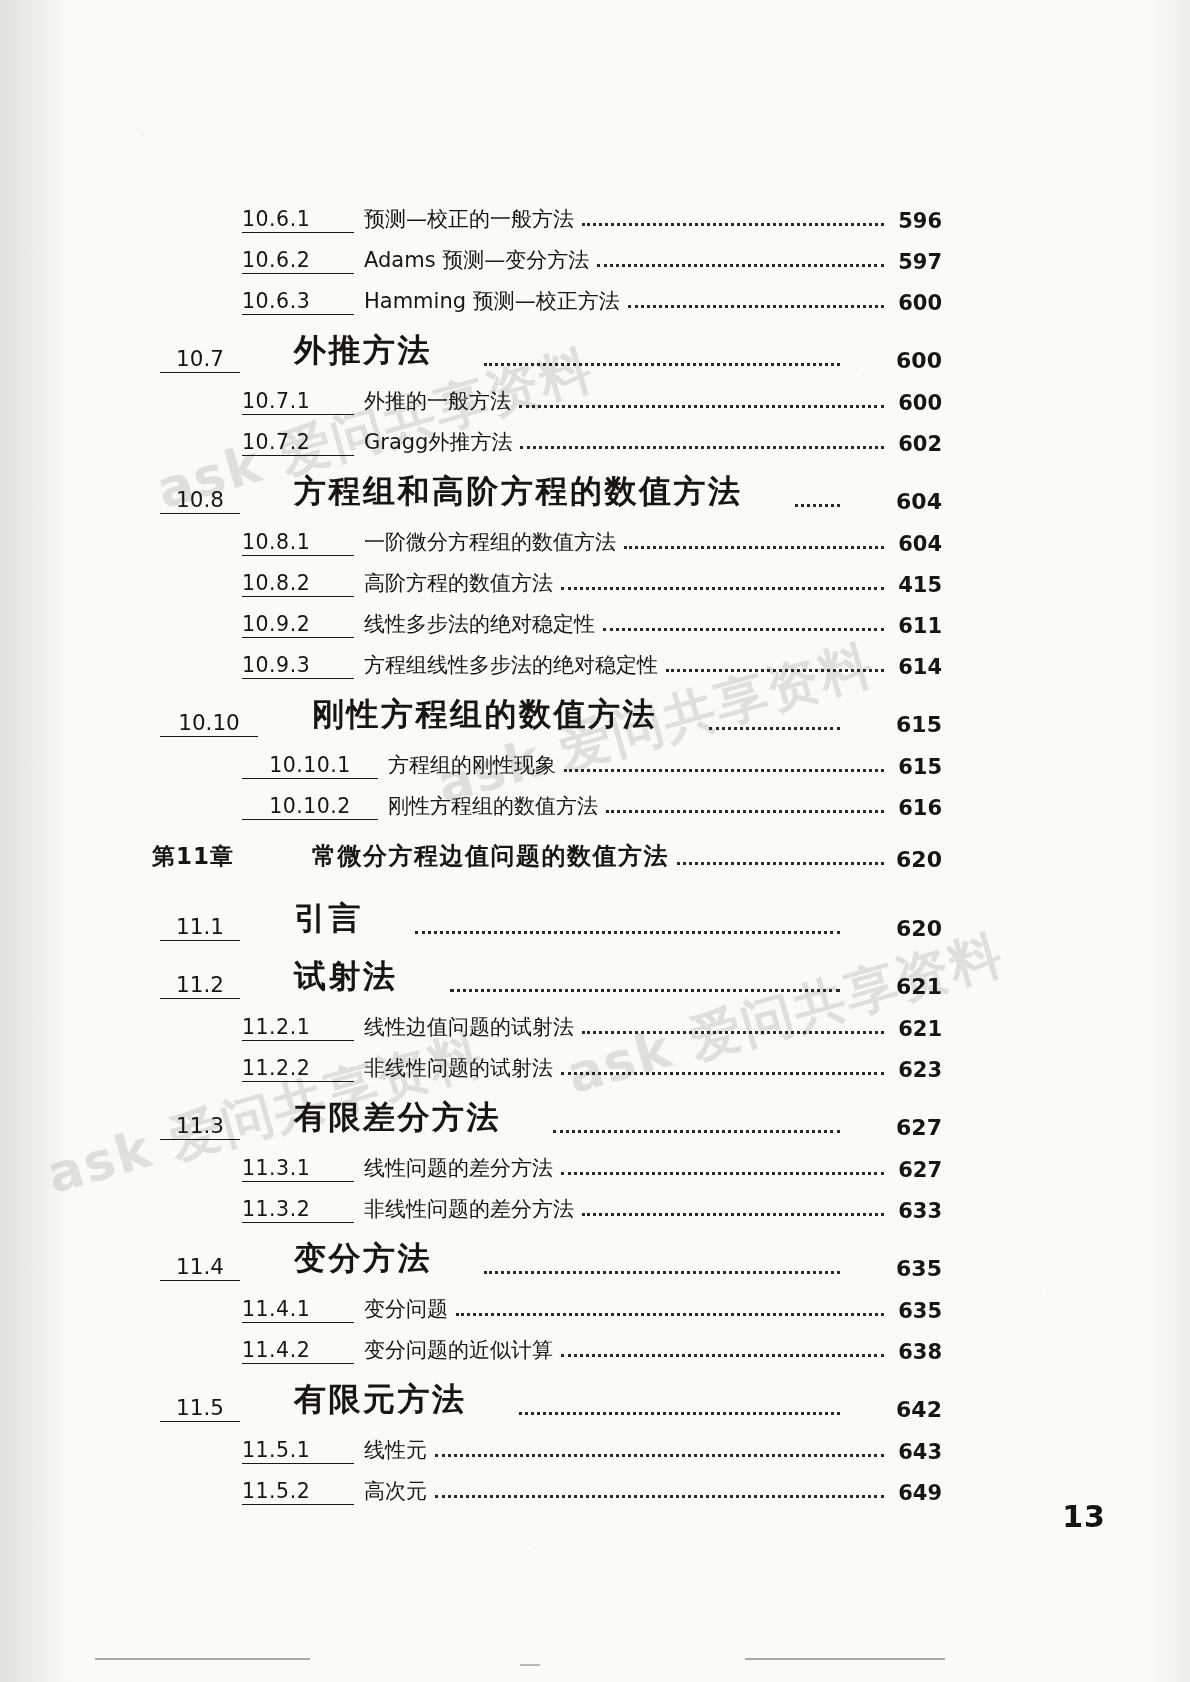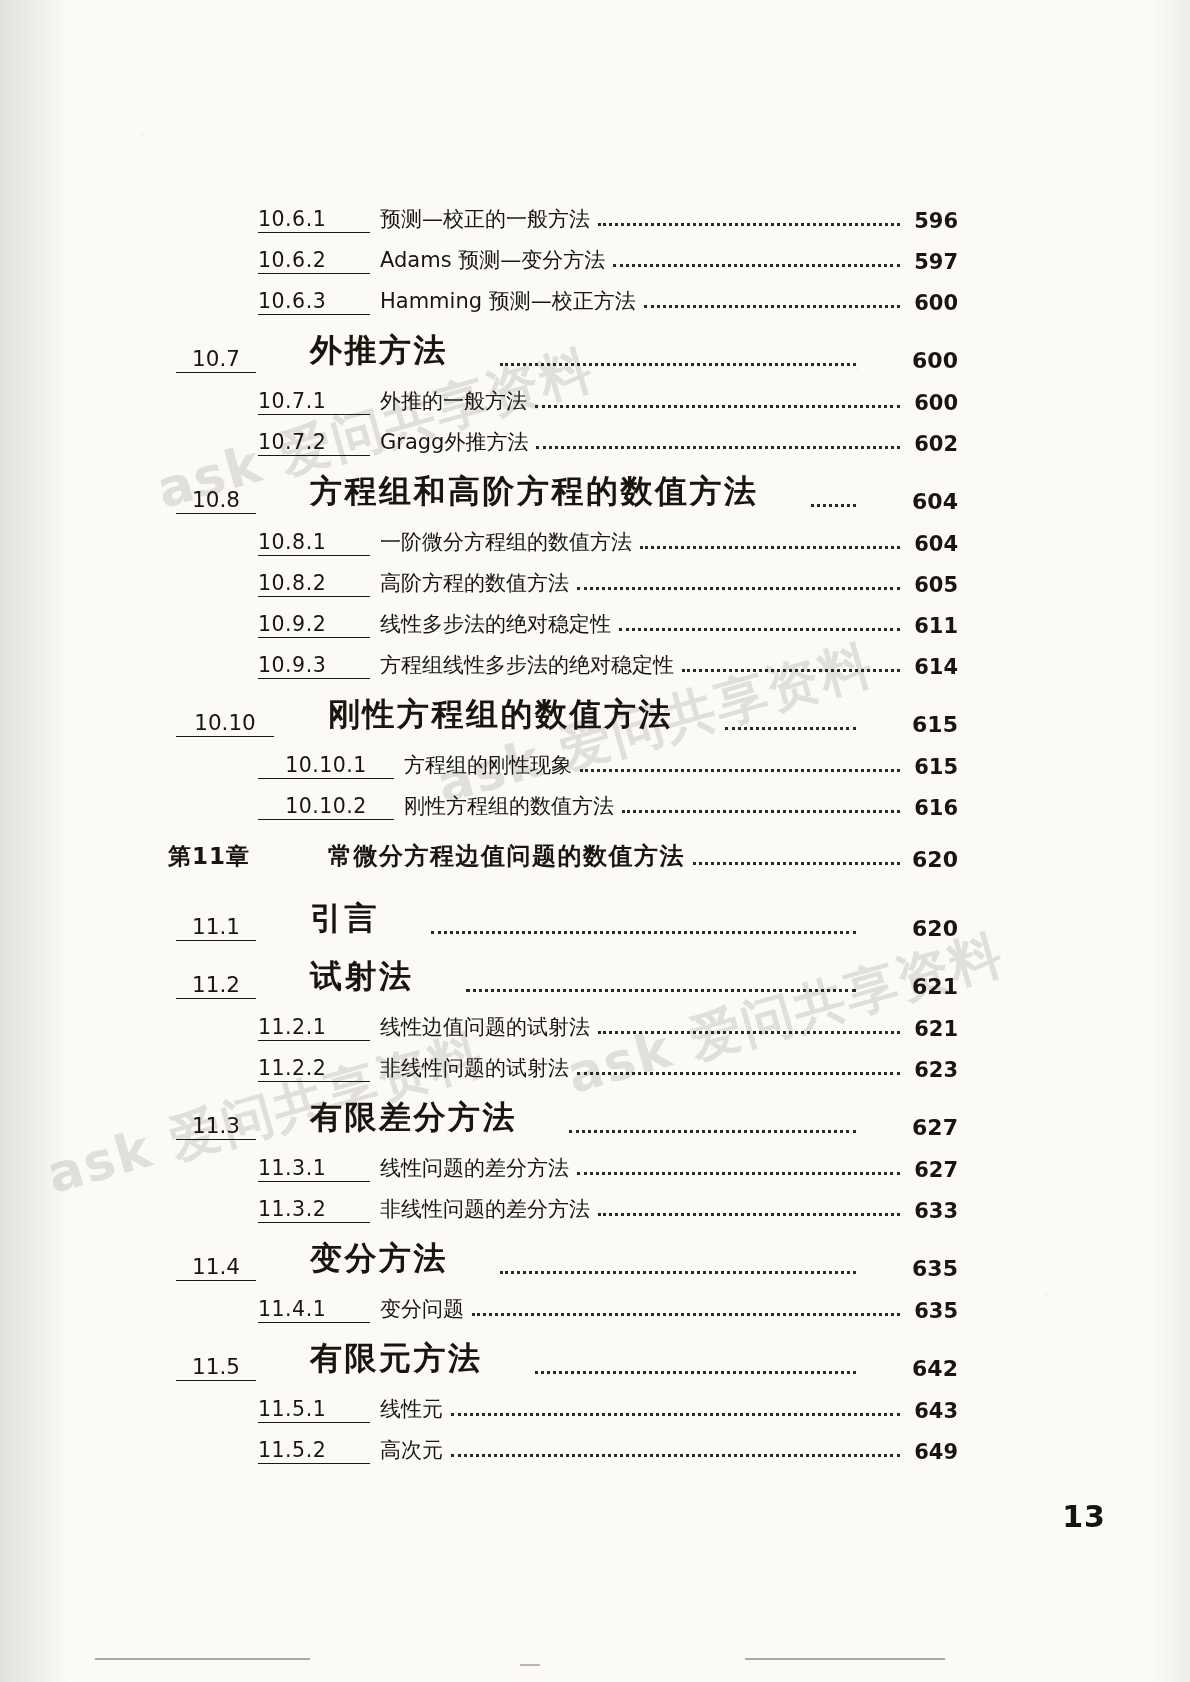--- a/index.html
+++ b/index.html
@@ -57,21 +57,21 @@
     letter-spacing: 2px;
   }
   .wm1 { left: 150px; top: 395px;  font-size: 52px; transform: rotate(-16deg); }
   .wm2 { left: 430px; top: 690px;  font-size: 52px; transform: rotate(-16deg); }
   .wm3 { left: 40px;  top: 1080px; font-size: 52px; transform: rotate(-16deg); }
   .wm4 { left: 560px; top: 980px;  font-size: 52px; transform: rotate(-16deg); }
 
   
   #toc {
     position: absolute;
-    left: 168px;
+    left: 152px;
     top: 205px;
     width: 790px;
   }
   .row {
     display: flex;
     align-items: flex-end;
     color: #18160f;
   }
   .num {
     flex: 0 0 auto;
@@ -241,21 +241,21 @@
       <div class="row lvl2">
         <span class="num">10.8.1</span>
         <span class="title">一阶微分方程组的数值方法</span>
         <span class="leader"></span>
         <span class="page">604</span>
       </div>
       <div class="row lvl2">
         <span class="num">10.8.2</span>
         <span class="title">高阶方程的数值方法</span>
         <span class="leader"></span>
-        <span class="page">605</span>
+        <span class="page">415</span>
       </div>
       <div class="row lvl2">
         <span class="num">10.9.2</span>
         <span class="title">线性多步法的绝对稳定性</span>
         <span class="leader"></span>
         <span class="page">611</span>
       </div>
       <div class="row lvl2">
         <span class="num">10.9.3</span>
         <span class="title">方程组线性多步法的绝对稳定性</span>
@@ -332,20 +332,26 @@
         <span class="num">11.4</span>
         <span class="title">变分方法</span>
         <span class="leader"></span>
         <span class="page">635</span>
       </div>
       <div class="row lvl2">
         <span class="num">11.4.1</span>
         <span class="title">变分问题</span>
         <span class="leader"></span>
         <span class="page">635</span>
+      </div>
+      <div class="row lvl2">
+        <span class="num">11.4.2</span>
+        <span class="title">变分问题的近似计算</span>
+        <span class="leader"></span>
+        <span class="page">638</span>
       </div>
       <div class="row lvl1">
         <span class="num">11.5</span>
         <span class="title">有限元方法</span>
         <span class="leader"></span>
         <span class="page">642</span>
       </div>
       <div class="row lvl2">
         <span class="num">11.5.1</span>
         <span class="title">线性元</span>

